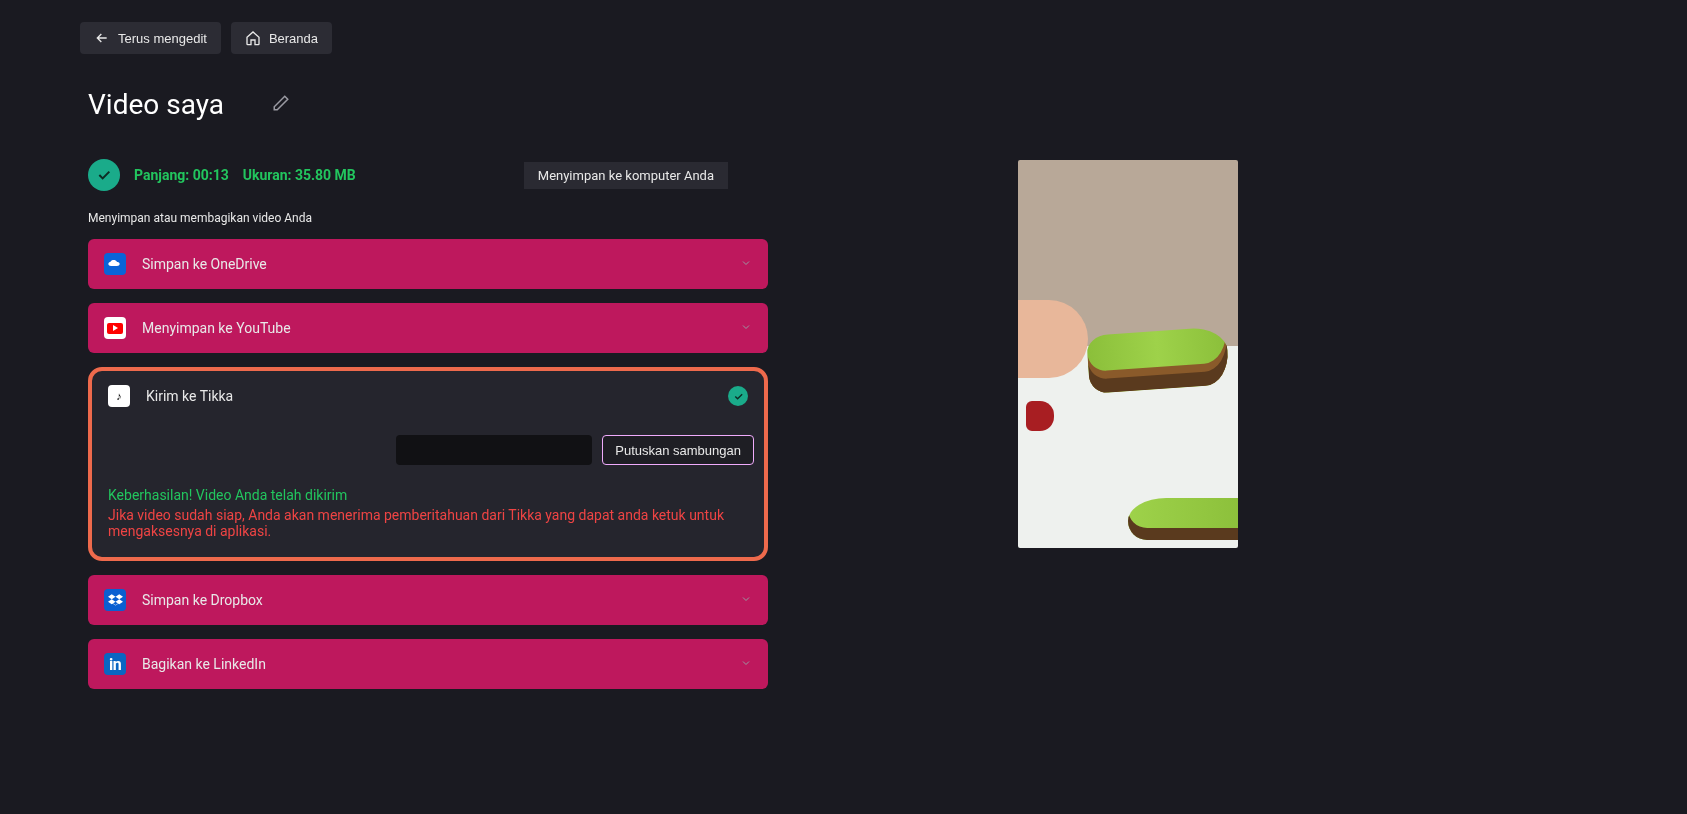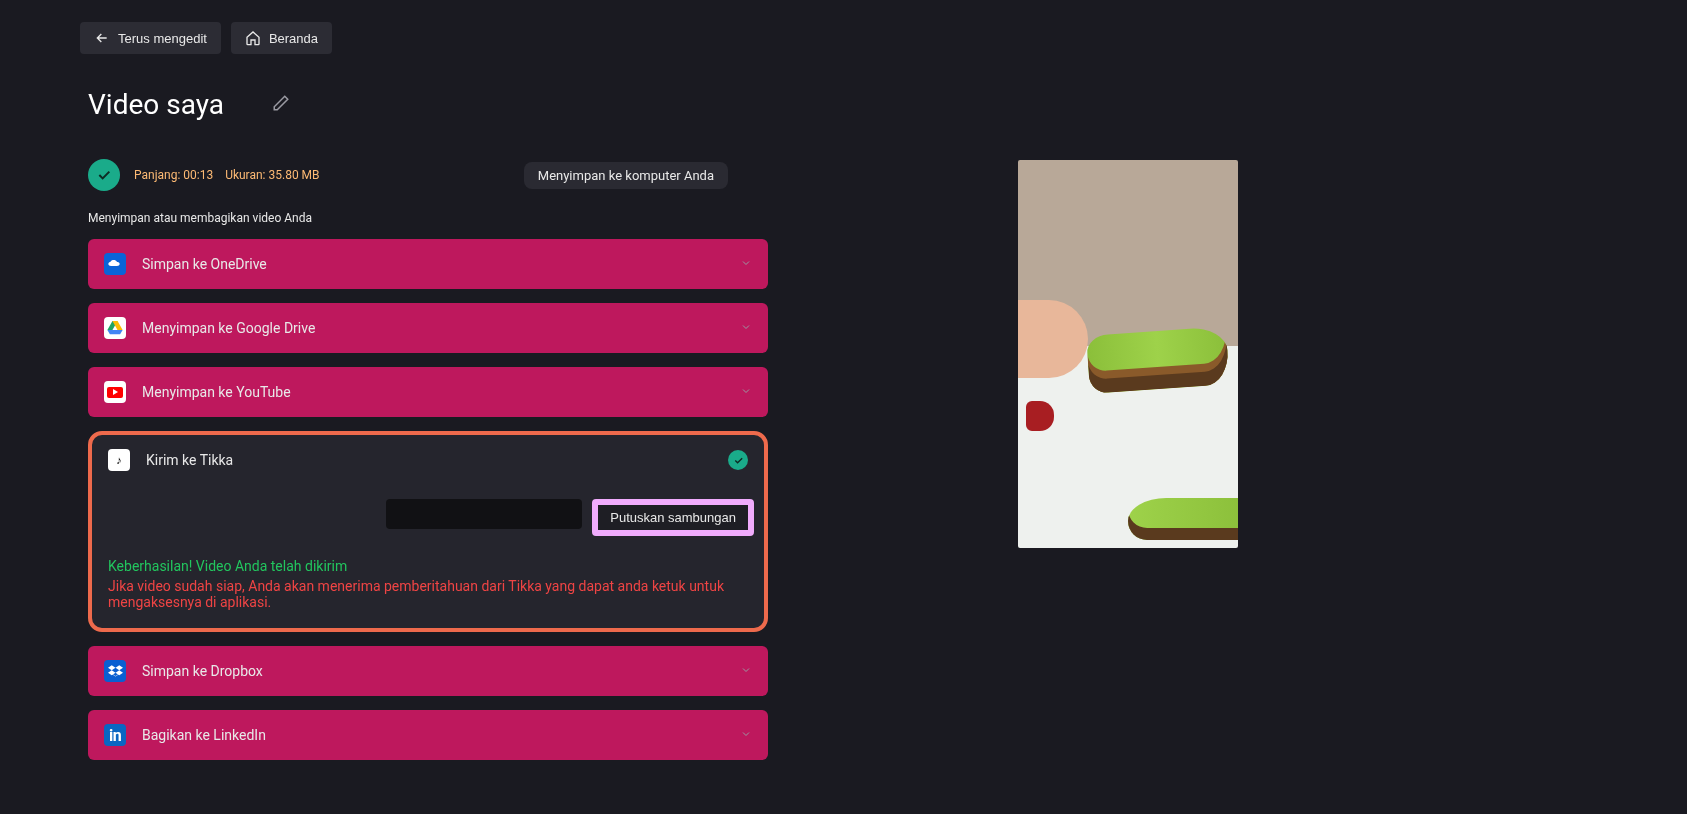--- a/index.html
+++ b/index.html
@@ -62,25 +62,25 @@
     width: 32px;
     height: 32px;
     border-radius: 50%;
     background: #1aab8a;
     display: flex;
     align-items: center;
     justify-content: center;
     flex-shrink: 0;
   }
   .check-circle svg { width: 16px; height: 16px; stroke: #0d2b24; }
-  .length-size { font-size: 12px; color: #fdba74; }
+  .length-size { font-size: 14px; color: #22c55e; font-weight: bold; }
   .saving-box {
     background: #2a2a32;
     padding: 6px 14px;
-    border-radius: 8px;
+    border-radius: 0;
     font-size: 13px;
     margin-left: auto;
     margin-right: 40px;
   }
   .share-heading {
     font-size: 12px;
     color: #e8e8e8;
     margin-bottom: 14px;
   }
   .share-list { display: flex; flex-direction: column; gap: 14px; }
@@ -147,21 +147,21 @@
   }
   .dark-field {
     background:#111114;
     border:none;
     border-radius:4px;
     width: 196px;
     height: 30px;
   }
   .disconnect-btn {
     background:#1e1e24;
-    border:6px solid #f0abfc;
+    border:1px solid #f0abfc;
     color:#e8e8e8;
     padding: 5px 12px;
     border-radius:4px;
     font-size:13px;
     cursor:pointer;
   }
   .success-msg {
     margin-top: 22px;
     font-size: 14px;
     color:#22c55e;
@@ -279,35 +279,20 @@
             </svg>
         </div>
         <span>Simpan ke OneDrive</span>
         <span class="chev">
           <svg width="12" height="12" viewBox="0 0 24 24" fill="none" stroke="currentColor" stroke-width="2">
               <path d="M6 9l6 6 6-6"></path>
             </svg>
         </span>
       </div>
 
-      <div class="share-item">
-        <div class="svc-icon gdrive">
-          <svg width="16" height="14" viewBox="0 0 24 22">
-              <path fill="#1fa463" d="M8 0h8l-8 14H0z"></path>
-              <path fill="#fbbc04" d="M8 0h8l8 14h-8z"></path>
-              <path fill="#4285f4" d="M0 14h24l-4 7H4z"></path>
-            </svg>
-        </div>
-        <span>Menyimpan ke Google Drive</span>
-        <span class="chev">
-          <svg width="12" height="12" viewBox="0 0 24 24" fill="none" stroke="currentColor" stroke-width="2">
-              <path d="M6 9l6 6 6-6"></path>
-            </svg>
-        </span>
-      </div>
 
       <div class="share-item">
         <div class="svc-icon youtube">
           <div class="youtube-inner"></div>
         </div>
         <span>Menyimpan ke YouTube</span>
         <span class="chev">
           <svg width="12" height="12" viewBox="0 0 24 24" fill="none" stroke="currentColor" stroke-width="2">
               <path d="M6 9l6 6 6-6"></path>
             </svg>

